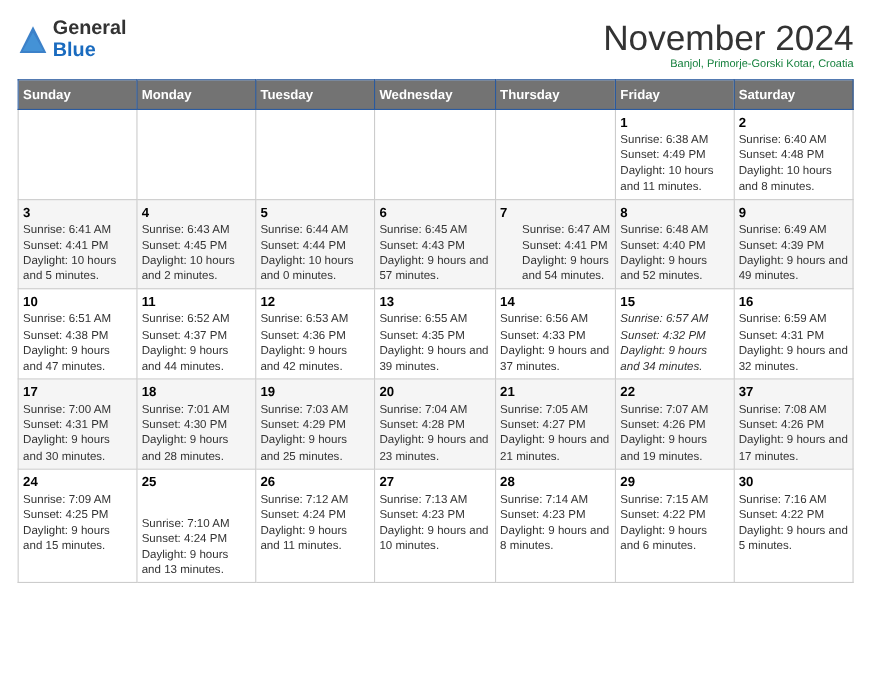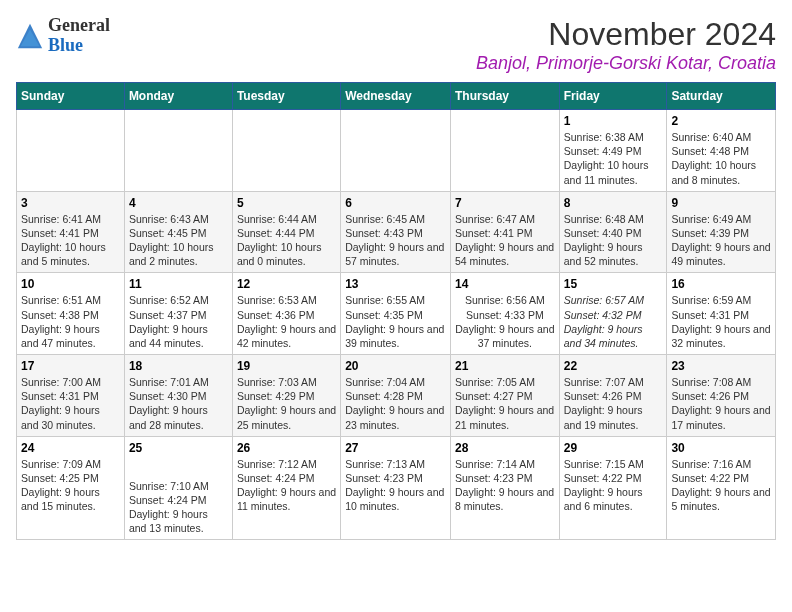--- a/index.html
+++ b/index.html
@@ -13,21 +13,20 @@
     .header-section {
       display: flex;
       align-items: flex-start;
       justify-content: space-between;
       margin-bottom: 8px;
     }
     .logo {
       display: flex;
       align-items: center;
       gap: 4px;
-      font-family: Liberation Serif, serif;
     }
     .logo-text {
       font-size: 18px;
       font-weight: bold;
       line-height: 1.1;
     }
     .logo-general { color: #333; }
     .logo-blue { color: #1a6bbf; }
     .logo-icon {
       width: 28px;
@@ -35,31 +34,30 @@
     }
     .title-block {
       text-align: right;
     }
     .month-title {
       font-size: 32px;
       font-weight: normal;
       color: #333;
     }
     .location-subtitle {
-      font-size: 18px;
-      color: #a21caf;
-      font-style: italic;
+      font-size: 10px;
+      color: #15803d;
     }
     .calendar-table {
       width: 100%;
       border-collapse: collapse;
       font-size: 11px;
     }
     .calendar-table thead tr th {
-      background-color: #0f766e;
+      background-color: #737373;
       color: #fff;
       padding: 6px 4px;
       text-align: left;
       font-size: 12px;
       font-weight: bold;
       border: 1px solid #2a5a9f;
     }
     .calendar-table tbody tr td {
       border: 1px solid #ccc;
       vertical-align: top;
@@ -160,21 +158,21 @@
 Daylight: 10 hours and 0 minutes.</div>
         </td>
         <td>
           <span class="day-number">6</span>
           <div class="day-info" style="white-space: pre-line;">Sunrise: 6:45 AM
 Sunset: 4:43 PM
 Daylight: 9 hours and 57 minutes.</div>
         </td>
         <td>
           <span class="day-number">7</span>
-          <div class="day-info" style="white-space: pre-line;">Sunrise: 6:47 AM
+          <div class="day-info" style="white-space: pre-line; margin-left: 20px;">Sunrise: 6:47 AM
 Sunset: 4:41 PM
 Daylight: 9 hours and 54 minutes.</div>
         </td>
         <td>
           <span class="day-number">8</span>
           <div class="day-info" style="white-space: pre-line;">Sunrise: 6:48 AM
 Sunset: 4:40 PM
 Daylight: 9 hours and 52 minutes.</div>
         </td>
         <td>
@@ -204,21 +202,21 @@
 Daylight: 9 hours and 42 minutes.</div>
         </td>
         <td>
           <span class="day-number">13</span>
           <div class="day-info" style="white-space: pre-line;">Sunrise: 6:55 AM
 Sunset: 4:35 PM
 Daylight: 9 hours and 39 minutes.</div>
         </td>
         <td>
           <span class="day-number">14</span>
-          <div class="day-info" style="white-space: pre-line; text-align: center;">Sunrise: 6:56 AM
+          <div class="day-info" style="white-space: pre-line;">Sunrise: 6:56 AM
 Sunset: 4:33 PM
 Daylight: 9 hours and 37 minutes.</div>
         </td>
         <td>
           <span class="day-number">15</span>
           <div class="day-info" style="white-space: pre-line; font-style: italic;">Sunrise: 6:57 AM
 Sunset: 4:32 PM
 Daylight: 9 hours and 34 minutes.</div>
         </td>
         <td>
@@ -259,21 +257,21 @@
 Sunset: 4:27 PM
 Daylight: 9 hours and 21 minutes.</div>
         </td>
         <td>
           <span class="day-number">22</span>
           <div class="day-info" style="white-space: pre-line;">Sunrise: 7:07 AM
 Sunset: 4:26 PM
 Daylight: 9 hours and 19 minutes.</div>
         </td>
         <td>
-          <span class="day-number">23</span>
+          <span class="day-number">37</span>
           <div class="day-info" style="white-space: pre-line;">Sunrise: 7:08 AM
 Sunset: 4:26 PM
 Daylight: 9 hours and 17 minutes.</div>
         </td>
       </tr>
       <tr>
         <td>
           <span class="day-number">24</span>
           <div class="day-info" style="white-space: pre-line;">Sunrise: 7:09 AM
 Sunset: 4:25 PM

